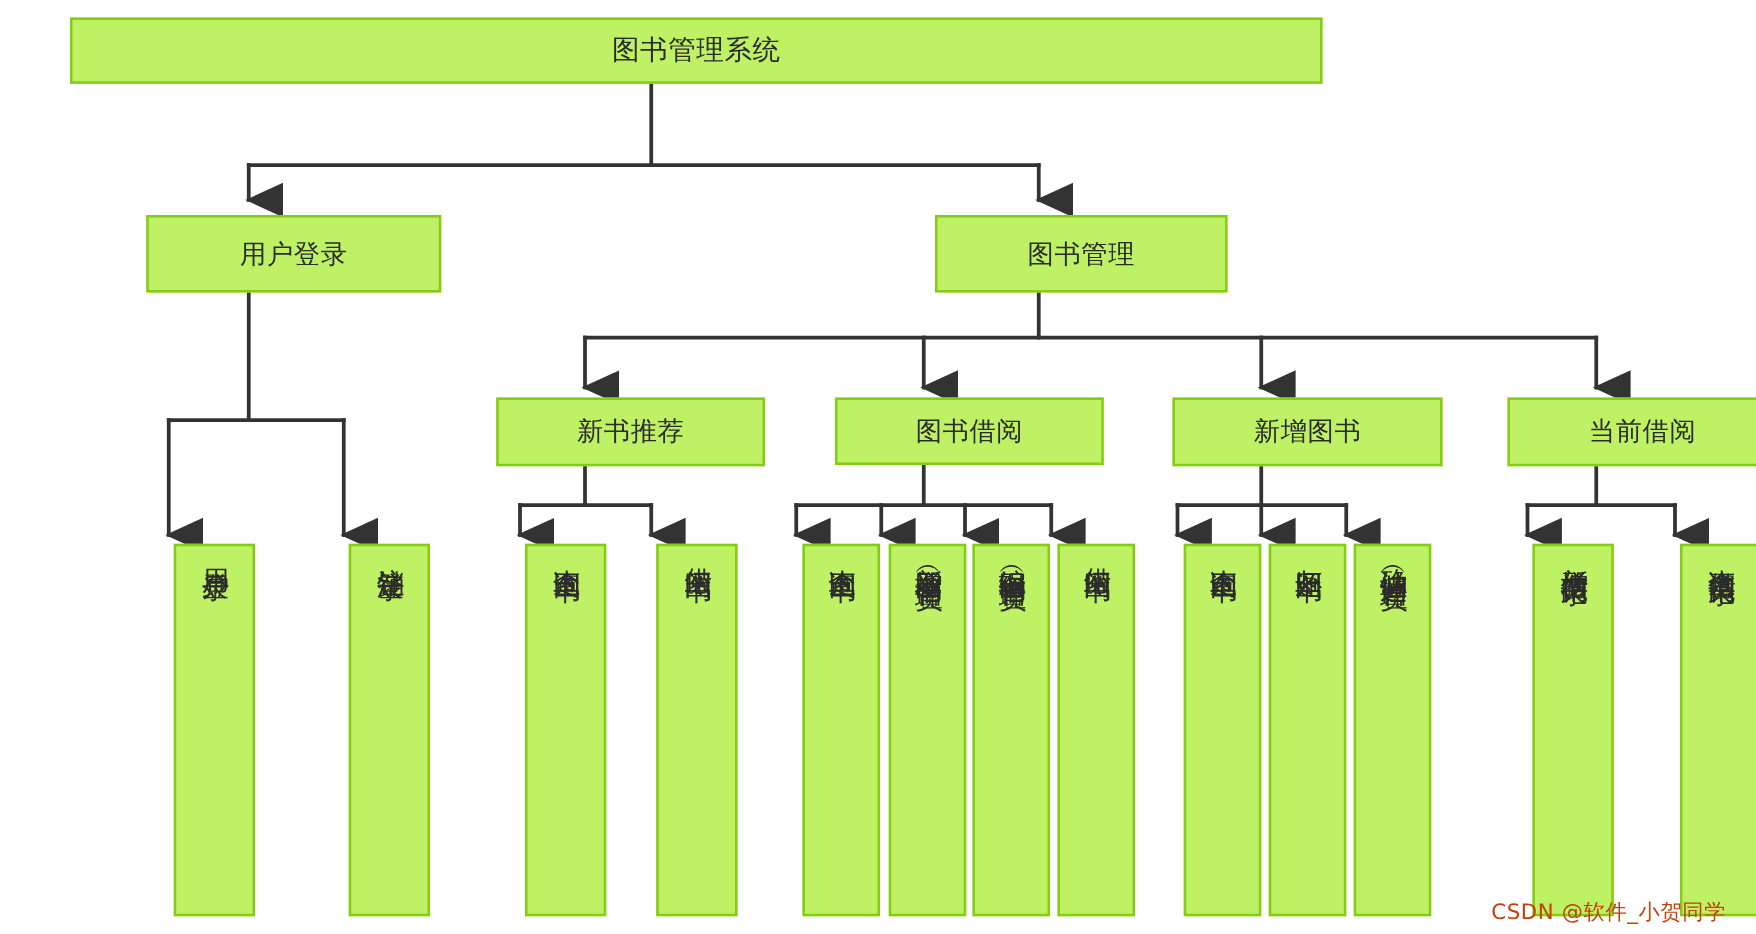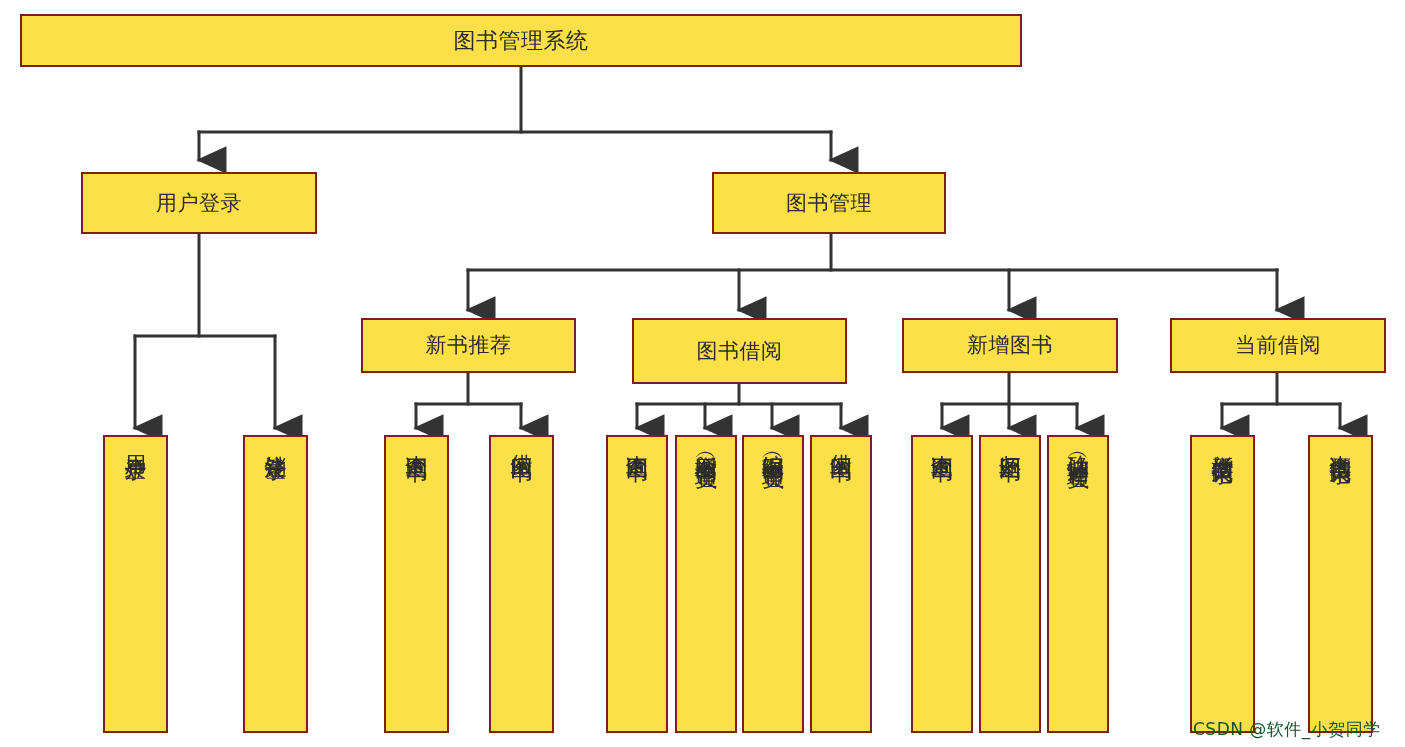--- a/index.html
+++ b/index.html
@@ -22,26 +22,27 @@
     position: absolute;
     left: 0;
     top: 0;
     width: 1405px;
     height: 747px;
     pointer-events: none;
   }
   .node {
     position: absolute;
     box-sizing: border-box;
-    background: #fde047;
-    border: 2px solid #7f1d1d;
+    background: #bef264;
+    border: 2px solid #84cc16;
     display: flex;
     align-items: center;
     justify-content: center;
     color: #2b2b2b;
+    margin-left: 36px;
   }
   .node .label {
     display: block;
     text-align: center;
     line-height: 1.18;
     white-space: nowrap;
   }
   
   .node.horiz .label {
     font-size: 21px;
@@ -61,21 +62,21 @@
     text-orientation: upright;
     font-size: 22px;
     line-height: 1.0;
     letter-spacing: 2px;
     white-space: nowrap;
     margin: 0 auto;
   }
   .watermark {
     position: absolute;
     font-size: 17px;
-    color: #14532d;
+    color: #c2410c;
     white-space: nowrap;
     letter-spacing: 0.5px;
   }
 </style>
 </head>
 <body>
 
 <div id="canvas">
 
   <svg id="wires" viewBox="0 0 1405 747" xmlns="http://www.w3.org/2000/svg">
@@ -135,21 +136,21 @@
   <div class="node horiz" style="left:81px; top:172px; width:236px; height:62px;">
     <span class="label">用户登录</span>
   </div>
   <div class="node horiz" style="left:361px; top:318px; width:215px; height:55px;">
     <span class="label">新书推荐</span>
   </div>
 
   <div class="node horiz" style="left:712px; top:172px; width:234px; height:62px;">
     <span class="label">图书管理</span>
   </div>
-  <div class="node horiz" style="left:632px; top:318px; width:215px; height:66px;">
+  <div class="node horiz" style="left:632px; top:318px; width:215px; height:54px;">
     <span class="label">图书借阅</span>
   </div>
   <div class="node horiz" style="left:902px; top:318px; width:216px; height:55px;">
     <span class="label">新增图书</span>
   </div>
   <div class="node horiz" style="left:1170px; top:318px; width:216px; height:55px;">
     <span class="label">当前借阅</span>
   </div>
 
   <div class="node vert" style="left:103px; top:435px; width:65px; height:298px;">

